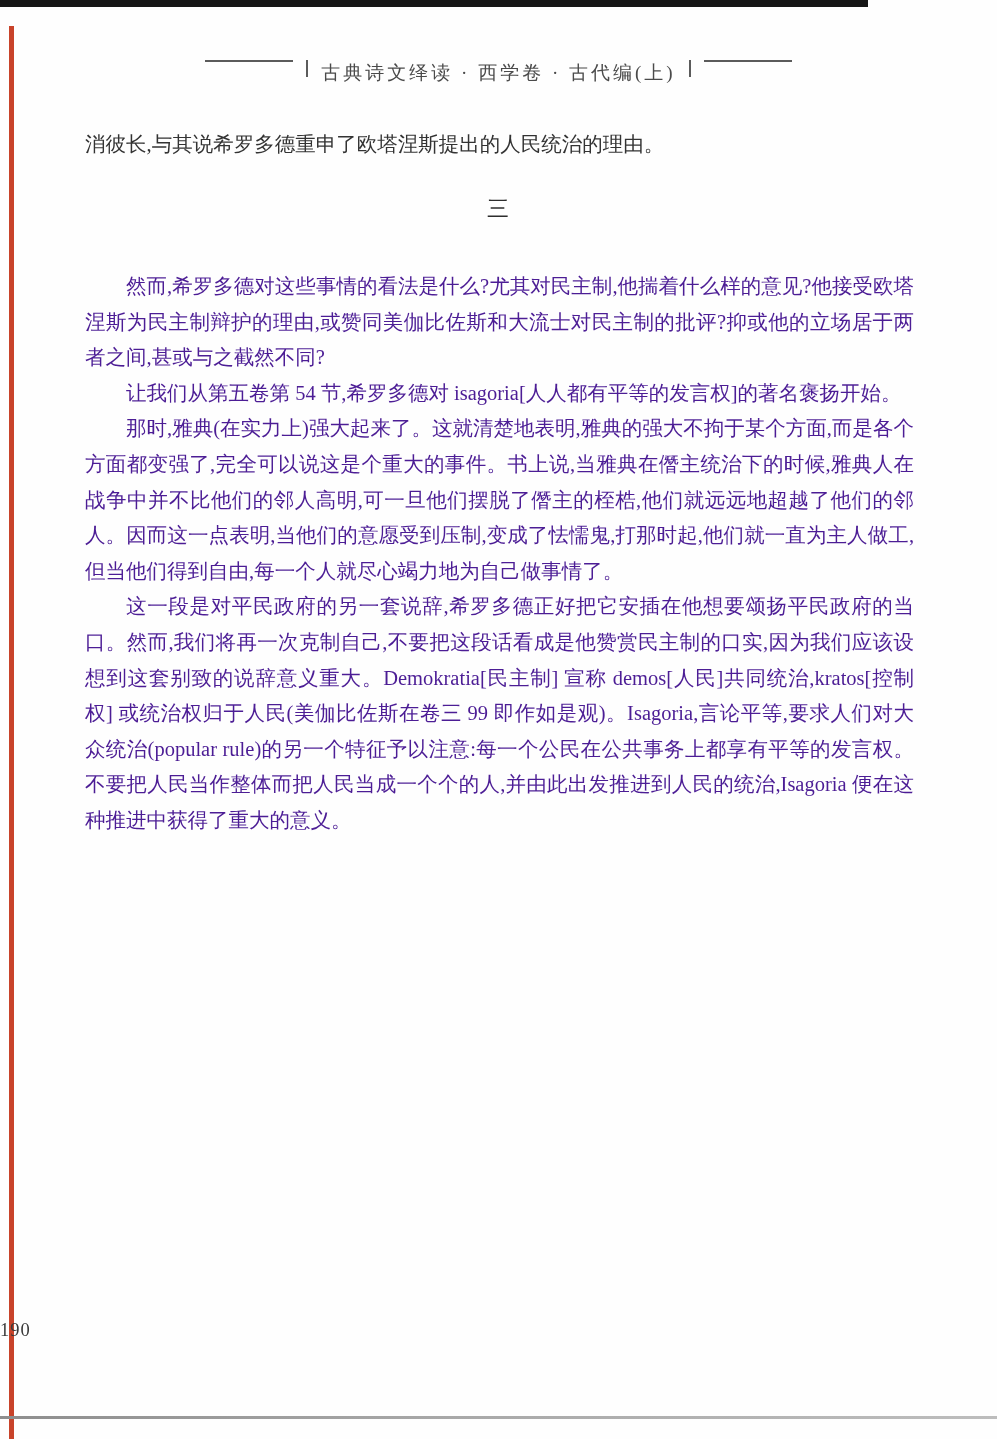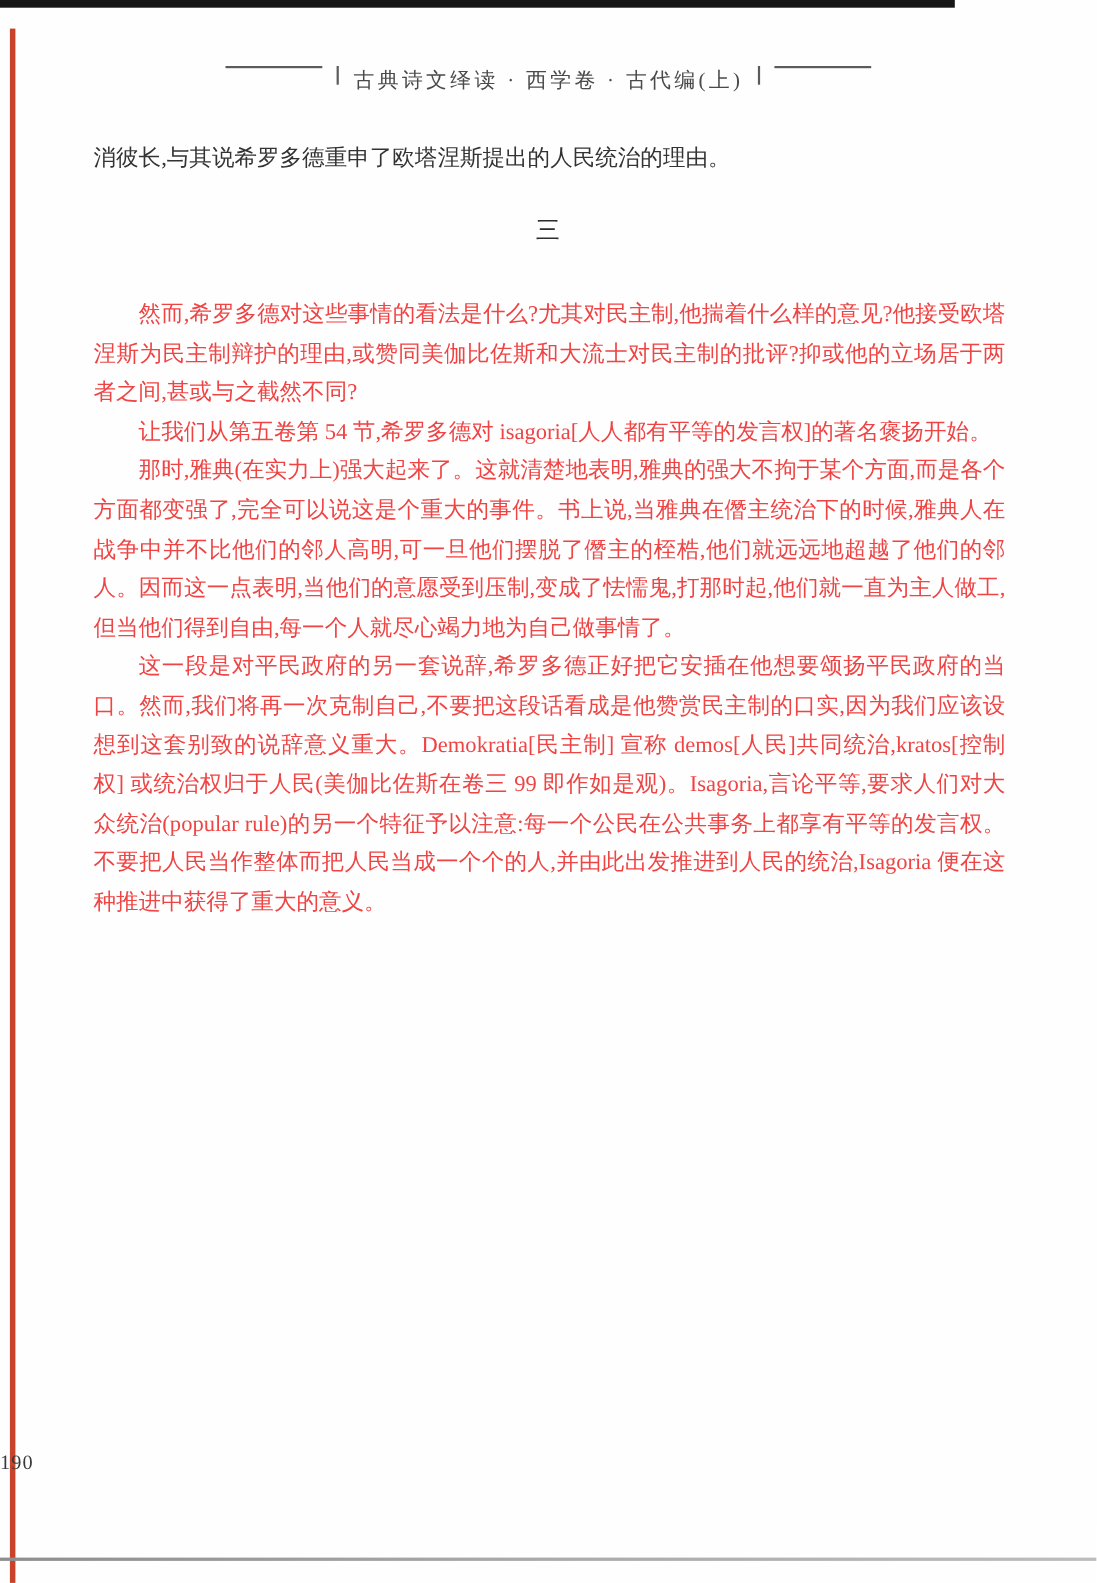--- a/index.html
+++ b/index.html
@@ -30,21 +30,21 @@
     position:absolute;top:128px;left:85px;right:83px;
     font-size:20.5px;line-height:33px;text-align:justify;color:#333;
   }
   .section-heading{
     position:absolute;top:194px;left:0;width:100%;
     text-align:center;font-size:22px;letter-spacing:1px;color:#2d2d2d;
   }
   .body-text{
     position:absolute;top:269px;left:85px;right:83px;
     font-size:20.5px;line-height:35.6px;
-    text-align:justify;color:#ef4444;
+    text-align:justify;color:#4c1d95;
   }
   .body-text p{margin:0;text-indent:2em;}
   .page-number{
     position:absolute;top:1320px;left:0;width:100%;
     font-size:18.5px;letter-spacing:1px;color:#3a3a3a;
   }
 </style>
 </head>
 <body>
 

